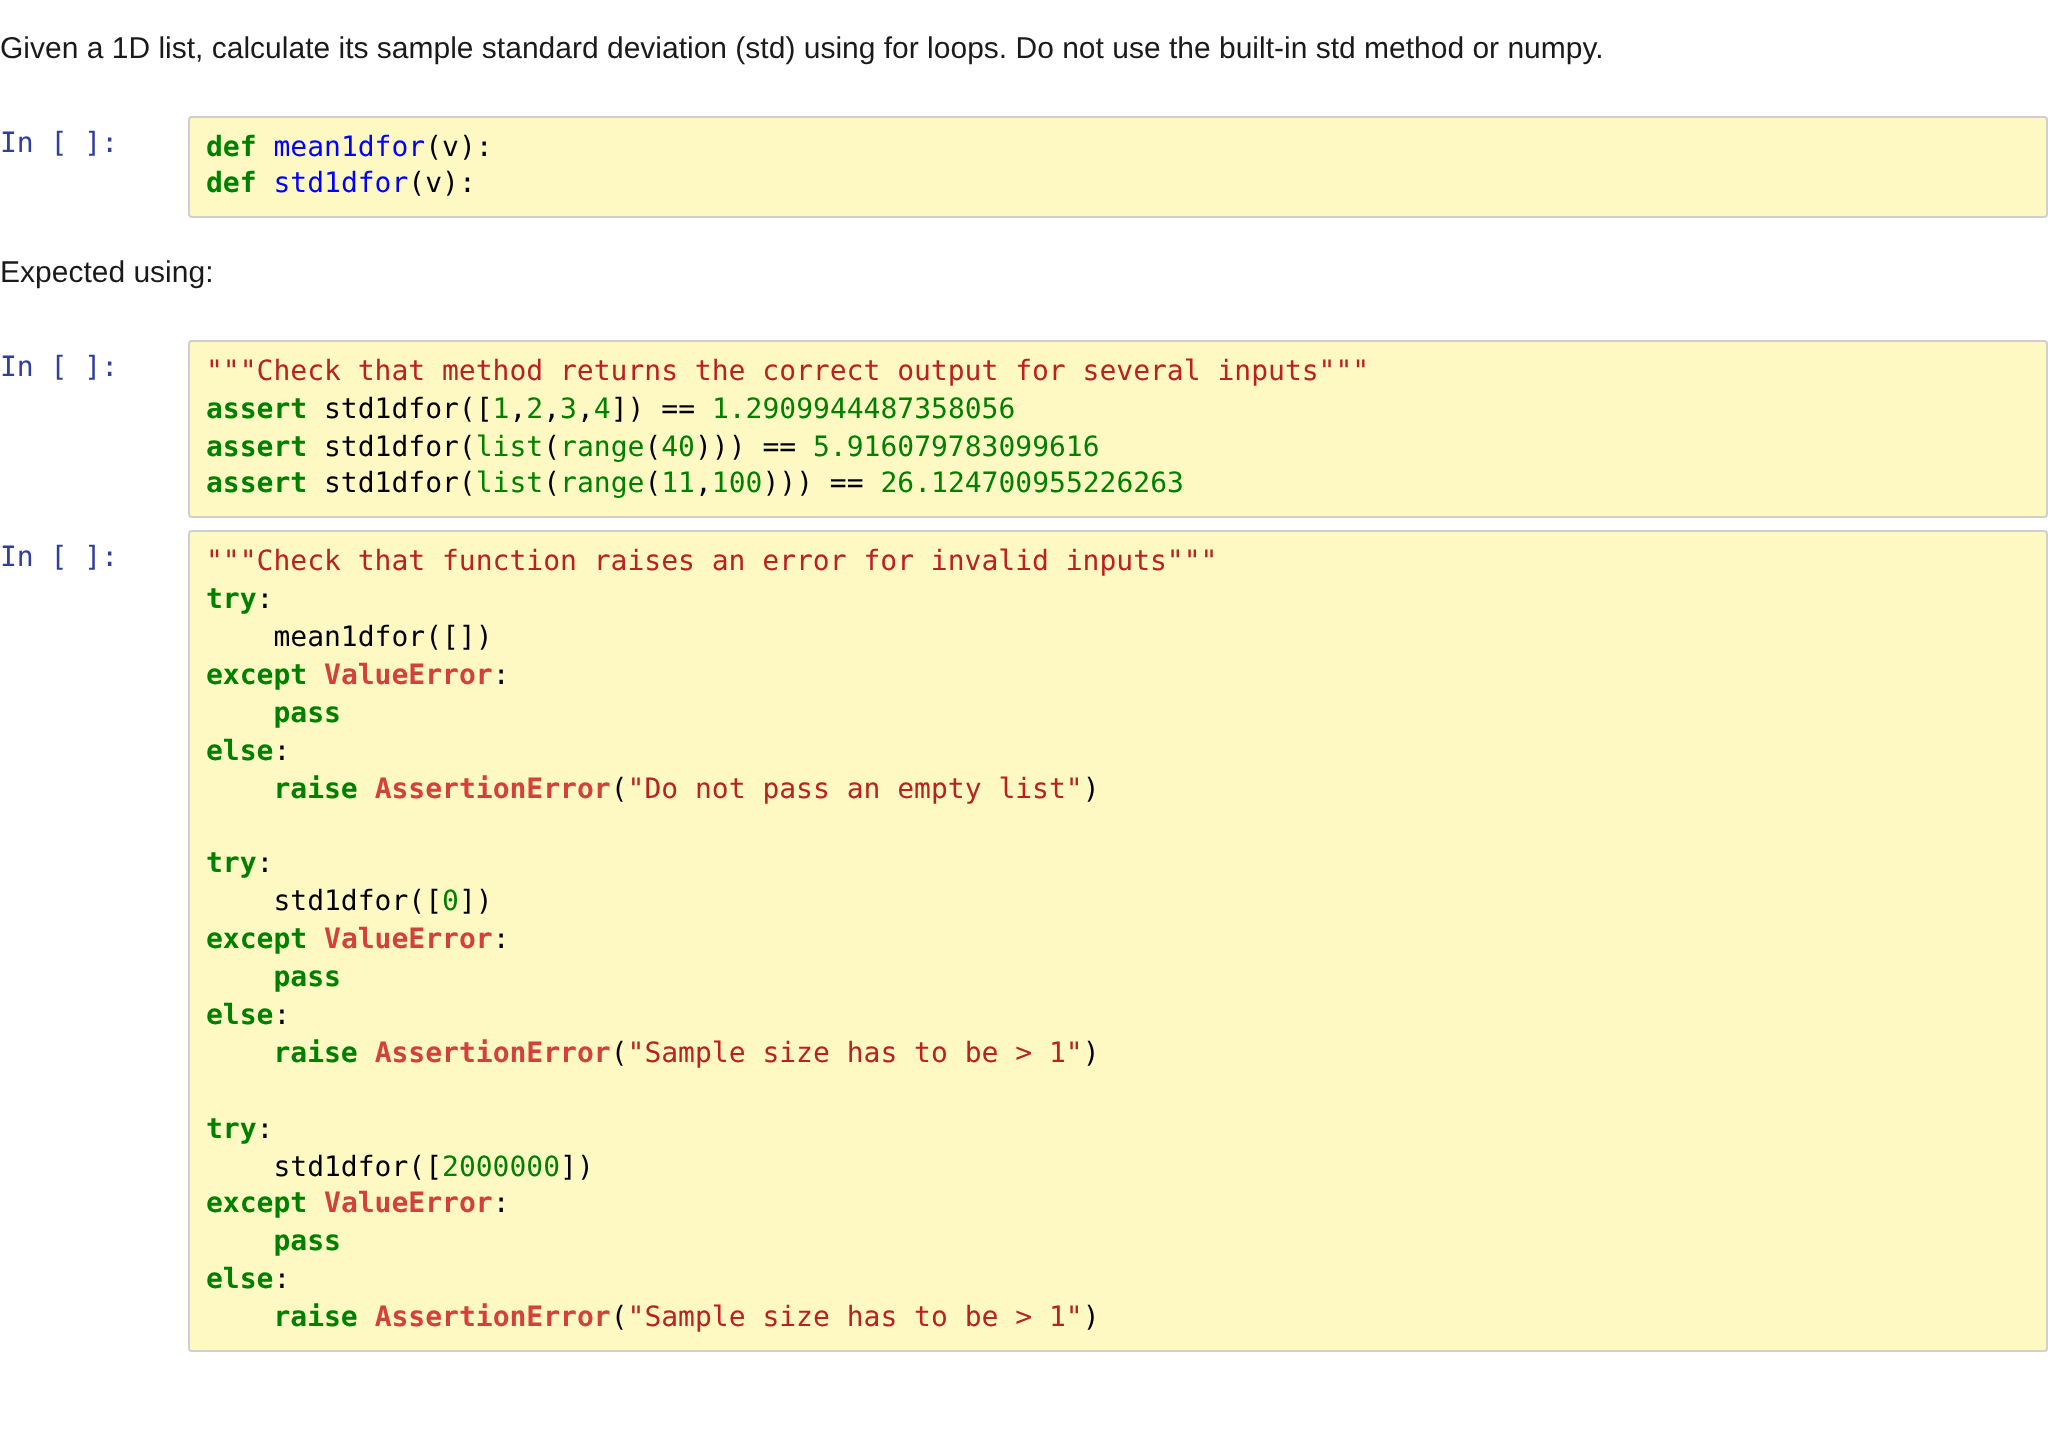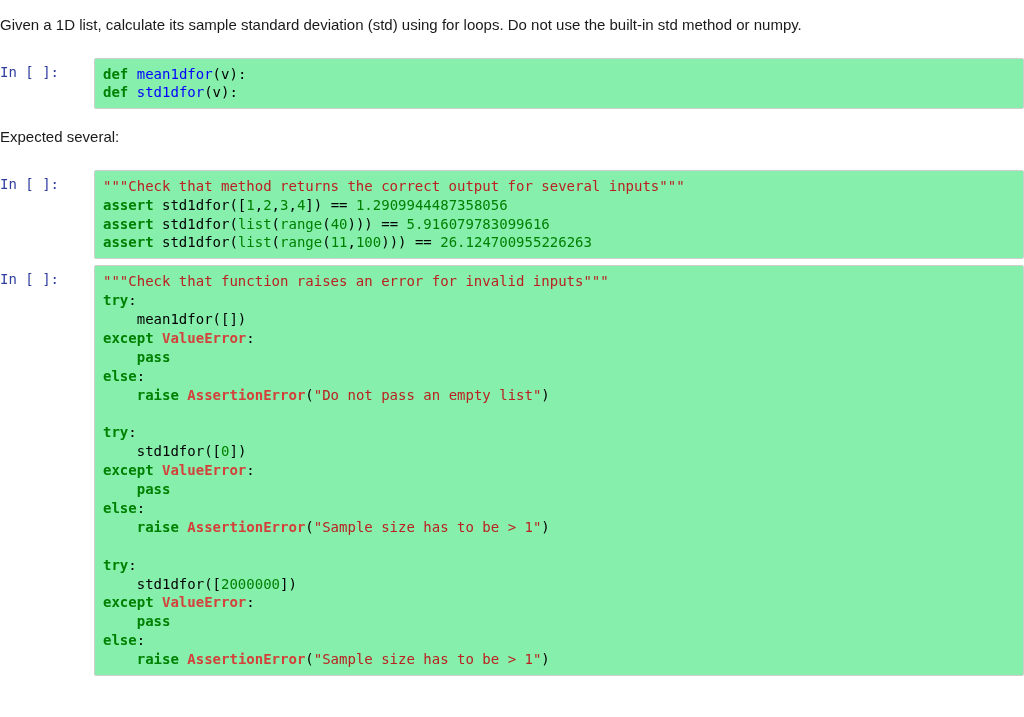--- a/index.html
+++ b/index.html
@@ -30,21 +30,21 @@
     padding: 6px 8px 0 0;
     font-family: "Menlo","Consolas","DejaVu Sans Mono",monospace;
     font-size: 14px;
     color: #303F9F;
     user-select: none;
   }
   .input-area {
     flex: 1 1 auto;
     border: 1px solid #cfcfcf;
     border-radius: 2px;
-    background: #86efac;
+    background: #fef9c3;
     padding: 6px 8px;
     font-family: "Menlo","Consolas","DejaVu Sans Mono",monospace;
     font-size: 14px;
     line-height: 1.35;
     white-space: pre;
     overflow: hidden;
     color: #000;
   }
   .code-row.selected {
     border-left: 4px solid #42A5F5;
@@ -67,21 +67,21 @@
     <p>Given a 1D list, calculate its sample standard deviation (std) using for loops. Do not use the built-in std method or numpy.</p>
   </div>
 
   <div class="code-row">
     <div class="prompt-col">In [ ]:</div>
     <div class="input-area" id="code-0"><span class="k">def</span><span class="n"> </span><span class="nf">mean1dfor</span><span class="n">(v):</span>
 <span class="k">def</span><span class="n"> </span><span class="nf">std1dfor</span><span class="n">(v):</span></div>
   </div>
 
   <div class="md-cell">
-    <p>Expected several:</p>
+    <p>Expected using:</p>
   </div>
 
   <div class="code-row">
     <div class="prompt-col">In [ ]:</div>
     <div class="input-area" id="code-1"><span class="s">"""Check that method returns the correct output for several inputs"""</span>
 <span class="k">assert</span><span class="n"> std1dfor([</span><span class="m">1</span><span class="n">,</span><span class="m">2</span><span class="n">,</span><span class="m">3</span><span class="n">,</span><span class="m">4</span><span class="n">]) == </span><span class="m">1.2909944487358056</span>
 <span class="k">assert</span><span class="n"> std1dfor(</span><span class="bi">list</span><span class="n">(</span><span class="bi">range</span><span class="n">(</span><span class="m">40</span><span class="n">))) == </span><span class="m">5.916079783099616</span>
 <span class="k">assert</span><span class="n"> std1dfor(</span><span class="bi">list</span><span class="n">(</span><span class="bi">range</span><span class="n">(</span><span class="m">11</span><span class="n">,</span><span class="m">100</span><span class="n">))) == </span><span class="m">26.124700955226263</span></div>
   </div>
 

